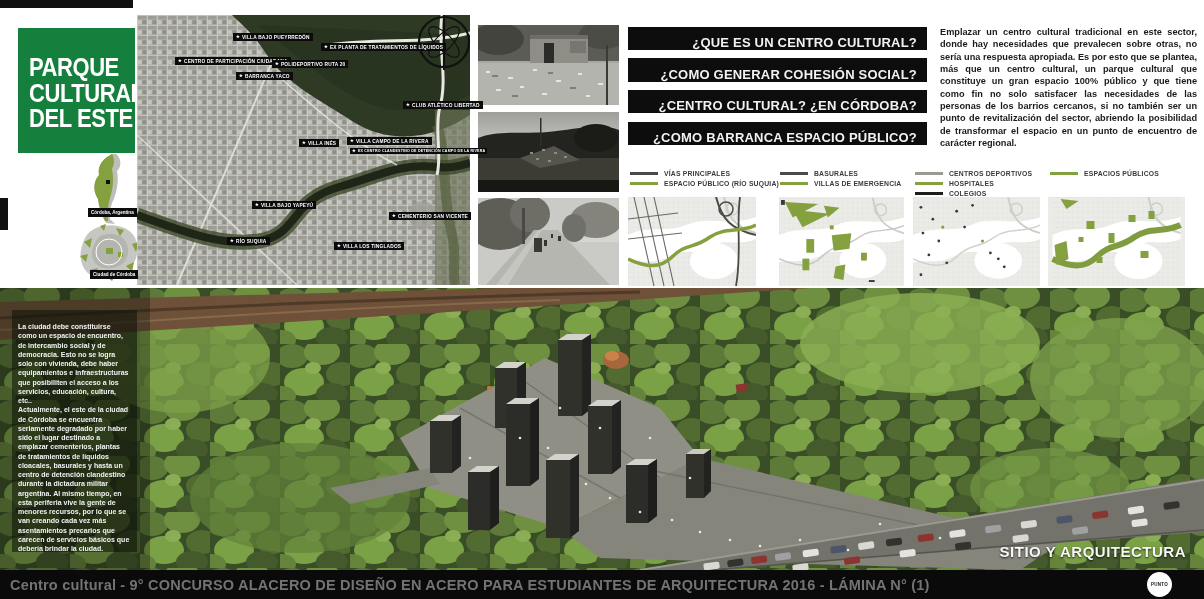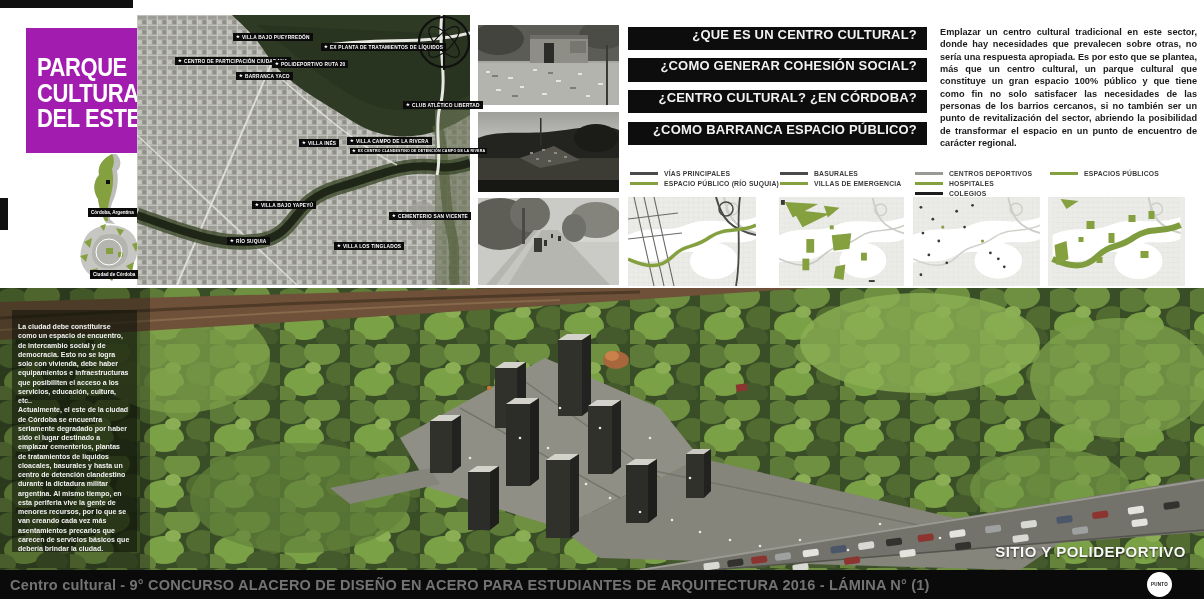--- a/index.html
+++ b/index.html
@@ -3,41 +3,41 @@
 <meta charset="utf-8">
 <style>
   html,body{margin:0;padding:0;background:#fff;}
   #board{position:relative;width:1204px;height:599px;background:#ffffff;overflow:hidden;
          font-family:"Liberation Sans",sans-serif;}
   .abs{position:absolute;}
 
   
   .top-strip{left:0;top:0;width:133px;height:8px;background:#101010;}
   .edge-block{left:0;top:198px;width:8px;height:32px;background:#101010;}
-  .title-box{left:18px;top:28px;width:117px;height:125px;background:#a21caf;margin-left:8px;}
+  .title-box{left:18px;top:28px;width:117px;height:125px;background:#15803d;}
   .title-text{position:absolute;left:11px;top:27px;color:#fff;font-weight:bold;
               font-size:25px;line-height:25.5px;letter-spacing:-.5px;
               transform:scaleX(.88);transform-origin:left top;white-space:nowrap;}
   .loc-chip{background:#0b0b0b;color:#fff;font-size:4.6px;font-weight:bold;
             padding:2px 3px;white-space:nowrap;z-index:5;}
 
   
   .site-map{left:137px;top:15px;width:333px;height:270px;background:#b3b3ae;}
   .chip{position:absolute;display:inline-flex;align-items:center;gap:2px;background:#0b0b0b;
         color:#fff;font-size:4.8px;font-weight:bold;padding:1.5px 3px;white-space:nowrap;
         letter-spacing:.2px;z-index:4;}
   .chip .star{font-size:4.2px;line-height:1;}
   .chip.tiny{font-size:3.6px;padding:1px 2px;}
 
   
   .photo{left:478px;width:141px;background:#888;}
 
   
   .qbanner{left:628px;width:299px;height:23px;background:#0d0d0d;color:#f2f2f2;
-           display:flex;align-items:flex-start;justify-content:flex-end;
+           display:flex;align-items:flex-end;justify-content:flex-end;
            font-size:13px;font-weight:bold;padding-right:10px;box-sizing:border-box;
            letter-spacing:.2px;}
 
   
   .intro{left:940px;top:26px;width:257px;font-size:9.2px;line-height:12.35px;
          font-weight:bold;color:#1b1b1b;text-align:justify;}
 
   
   .legend-row{position:absolute;display:flex;align-items:center;gap:6px;}
   .swatch{width:28px;height:2.6px;display:inline-block;}
@@ -539,21 +539,21 @@
     <rect x="0" y="0" width="150" height="282" fill="#11160b" opacity=".35"></rect>
   </svg>
 
   <div class="abs context-box">
     <div class="context-text">
       <p>La ciudad debe constituirse como un espacio de encuentro, de intercambio social y de democracia. Esto no se logra solo con vivienda, debe haber equipamientos e infraestructuras que posibiliten el acceso a los servicios, educación, cultura, etc..</p>
       <p>Actualmente, el este de la ciudad de Córdoba se encuentra seriamente degradado por haber sido el lugar destinado a emplazar cementerios, plantas de tratamientos de líquidos cloacales, basurales y hasta un centro de detención clandestino durante la dictadura militar argentina. Al mismo tiempo, en esta periferia vive la gente de menores recursos, por lo que se van creando cada vez más asentamientos precarios que carecen de servicios básicos que debería brindar la ciudad.</p>
     </div>
   </div>
 
-  <div class="abs render-caption">SITIO Y POLIDEPORTIVO</div>
+  <div class="abs render-caption">SITIO Y ARQUITECTURA</div>
 
   <div class="abs footer">
     <span class="footer-text">Centro cultural - 9° CONCURSO ALACERO DE DISEÑO EN ACERO PARA ESTUDIANTES DE ARQUITECTURA 2016 - LÁMINA N° (1)</span>
   </div>
   <div class="logo">
     <span>PUNTO</span>
   </div>
 
 </div>
 

